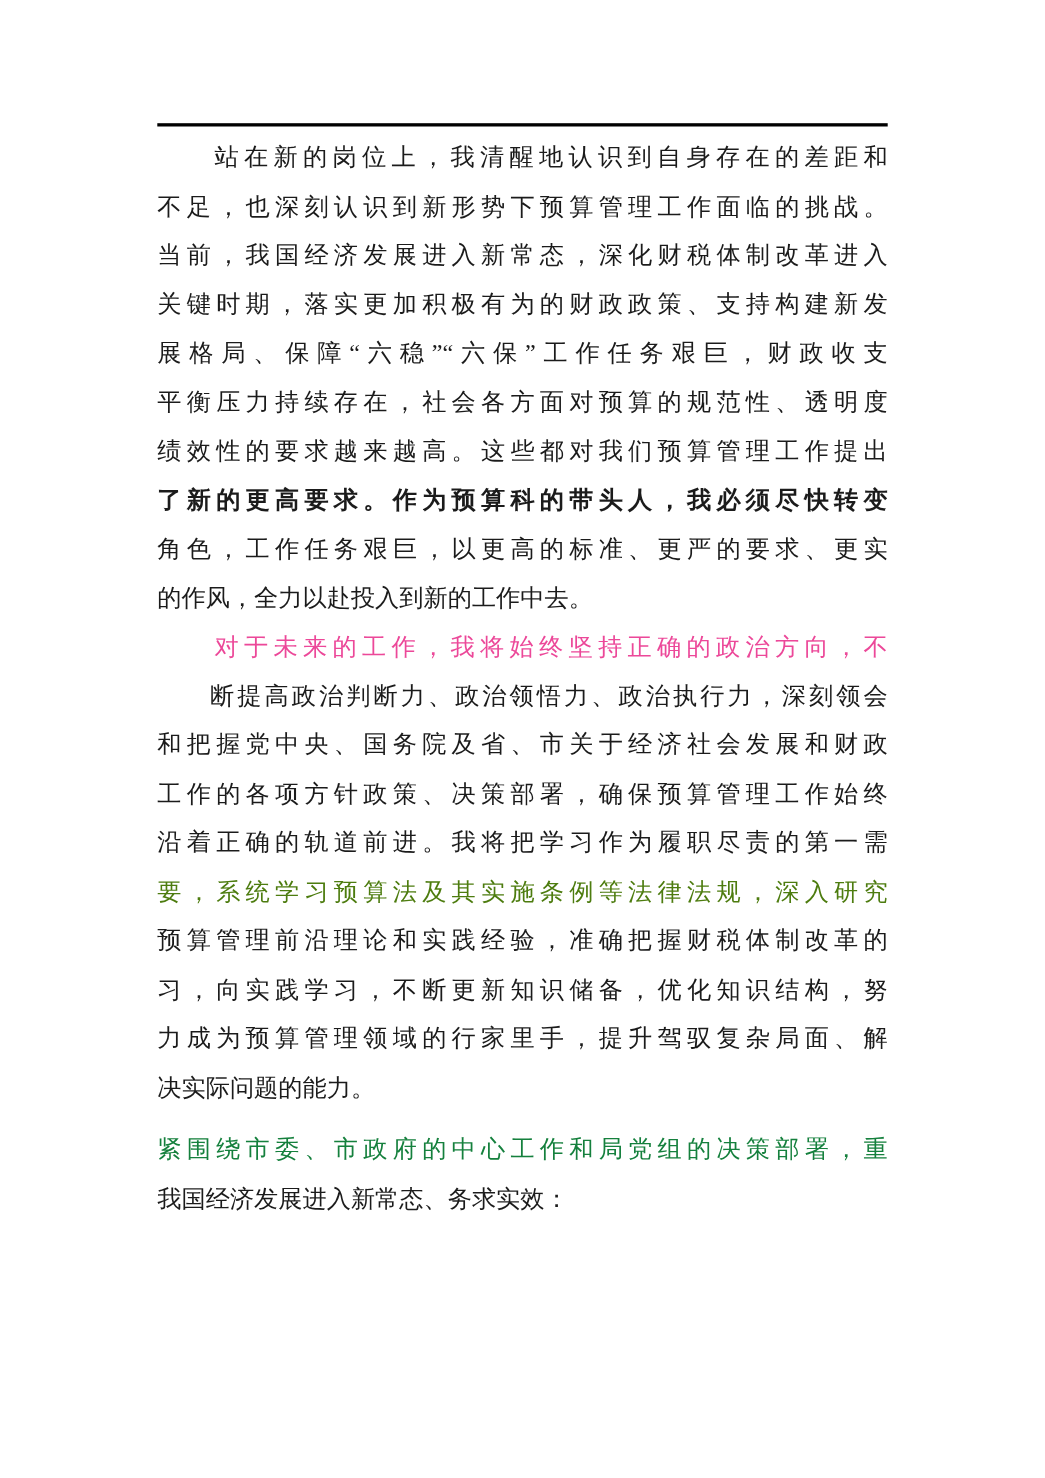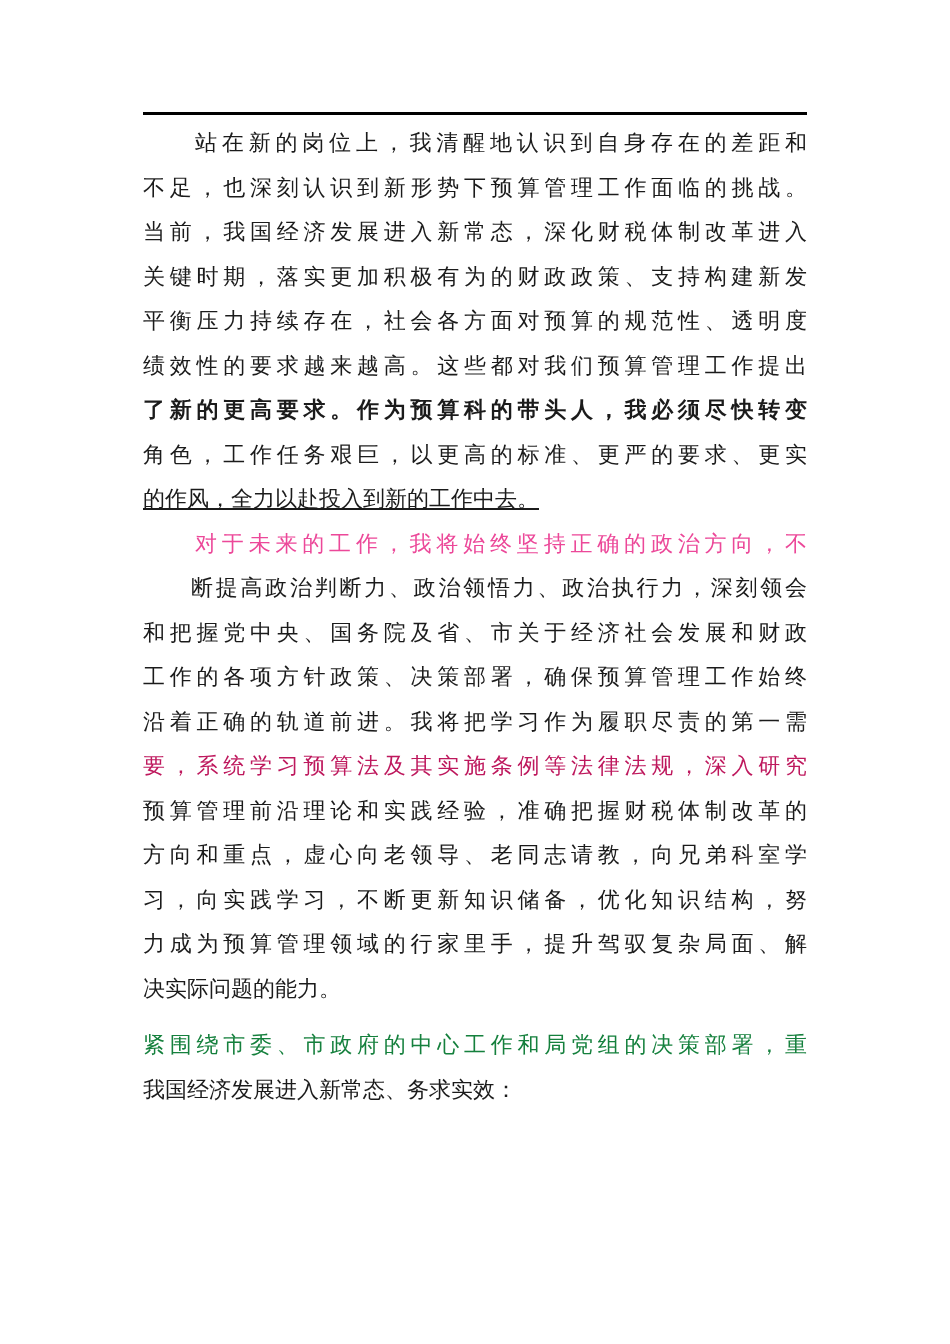--- a/index.html
+++ b/index.html
@@ -57,36 +57,36 @@
 <div class="page">
   <div class="header-rule" style="background: rgb(0, 0, 0);"></div>
 
   <div class="content">
 
     <div>
       <div class="line first" style="color: rgb(27, 27, 27);">站在新的岗位上，我清醒地认识到自身存在的差距和</div>
       <div class="line" style="color: rgb(27, 27, 27);">不足，也深刻认识到新形势下预算管理工作面临的挑战。</div>
       <div class="line" style="color: rgb(27, 27, 27);">当前，我国经济发展进入新常态，深化财税体制改革进入</div>
       <div class="line" style="color: rgb(27, 27, 27);">关键时期，落实更加积极有为的财政政策、支持构建新发</div>
+      <div class="line" style="color: rgb(27, 27, 27);">展格局、保障“六稳”“六保”工作任务艰巨，财政收支</div>
       <div class="line" style="color: rgb(27, 27, 27);">平衡压力持续存在，社会各方面对预算的规范性、透明度</div>
       <div class="line" style="color: rgb(27, 27, 27);">绩效性的要求越来越高。这些都对我们预算管理工作提出</div>
       <div class="line" style="color: rgb(27, 27, 27); font-weight: bold;">了新的更高要求。作为预算科的带头人，我必须尽快转变</div>
       <div class="line" style="color: rgb(27, 27, 27);">角色，工作任务艰巨，以更高的标准、更严的要求、更实</div>
-      <div class="line last" style="color: rgb(27, 27, 27); text-decoration: underline;">的作风，全力以赴投入到新的工作中去。</div>
+      <div class="line last" style="color: rgb(27, 27, 27);">的作风，全力以赴投入到新的工作中去。</div>
     </div>
 
     <div>
       <div class="line first" style="color: #ec4899;">对于未来的工作，我将始终坚持正确的政治方向，不</div>
       <div class="line" style="color: rgb(27, 27, 27); margin-left: 48px;">断提高政治判断力、政治领悟力、政治执行力，深刻领会</div>
       <div class="line" style="color: rgb(27, 27, 27);">和把握党中央、国务院及省、市关于经济社会发展和财政</div>
       <div class="line" style="color: rgb(27, 27, 27);">工作的各项方针政策、决策部署，确保预算管理工作始终</div>
       <div class="line" style="color: rgb(27, 27, 27);">沿着正确的轨道前进。我将把学习作为履职尽责的第一需</div>
-      <div class="line" style="color: #be185d;">要，系统学习预算法及其实施条例等法律法规，深入研究</div>
+      <div class="line" style="color: #4d7c0f;">要，系统学习预算法及其实施条例等法律法规，深入研究</div>
       <div class="line" style="color: rgb(27, 27, 27);">预算管理前沿理论和实践经验，准确把握财税体制改革的</div>
-      <div class="line" style="color: rgb(27, 27, 27);">方向和重点，虚心向老领导、老同志请教，向兄弟科室学</div>
       <div class="line" style="color: rgb(27, 27, 27);">习，向实践学习，不断更新知识储备，优化知识结构，努</div>
       <div class="line" style="color: rgb(27, 27, 27);">力成为预算管理领域的行家里手，提升驾驭复杂局面、解</div>
       <div class="line last" style="color: rgb(27, 27, 27);">决实际问题的能力。</div>
     </div>
 
     <div>
       <div class="line" style="color: #15803d; margin-top: 12px;">紧围绕市委、市政府的中心工作和局党组的决策部署，重</div>
       <div class="line last" style="color: rgb(27, 27, 27);">我国经济发展进入新常态、务求实效：</div>
     </div>
 

